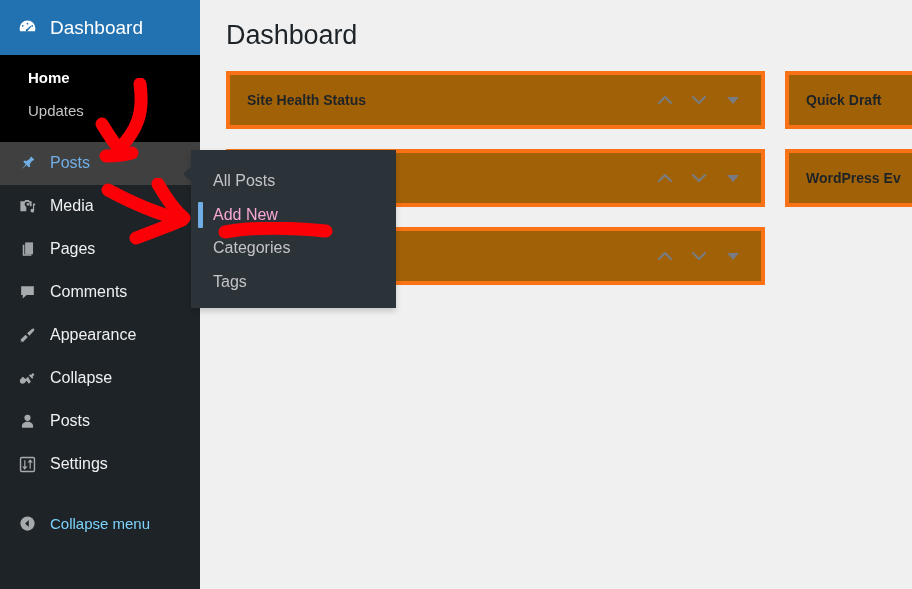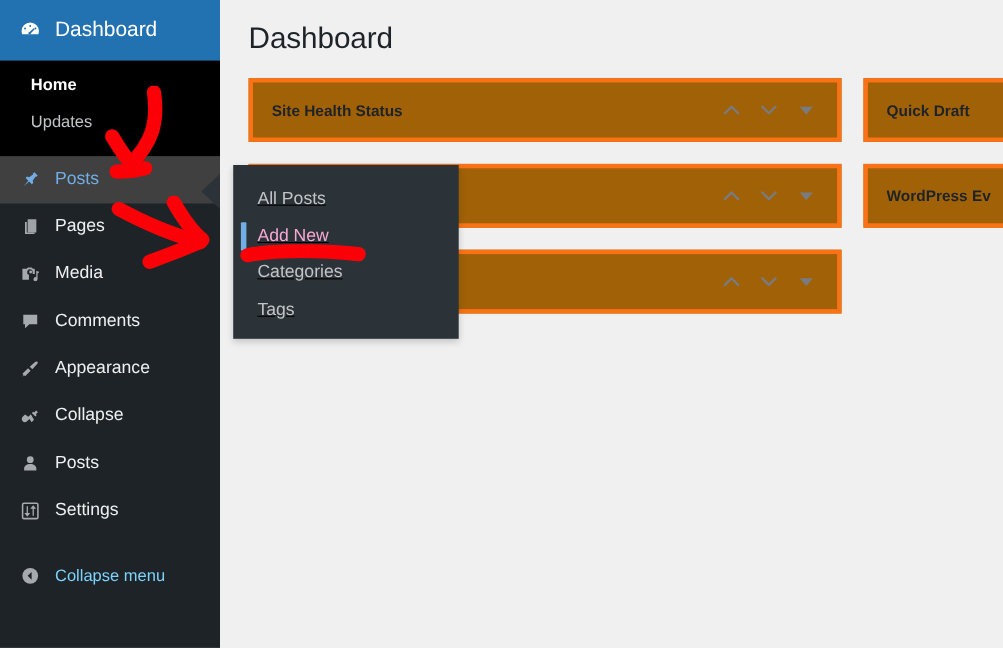--- a/index.html
+++ b/index.html
@@ -119,27 +119,26 @@
     width: 0; height: 0;
     border-top: 16px solid transparent;
     border-bottom: 16px solid transparent;
     border-right: 17px solid #2c3338;
     z-index: 31;
   }
 
   
   .flyout {
     position: absolute;
-    left: 212px; top: 150px;
+    left: 191px; top: 150px;
     width: 205px; height: 158px;
     background: #2c3338;
     z-index: 30;
     padding: 14px 0 0 0;
     box-shadow: 0 3px 6px rgba(0,0,0,0.18);
-    text-decoration: underline;
   }
   .fly-item {
     position: relative;
     font-size: 16px;
     color: #c3c4c7;
     padding: 4px 0 4px 22px;
     line-height: 1.6;
     cursor: pointer;
   }
   .fly-item.fly-active { color: #f9a8d4; }
@@ -273,35 +272,35 @@
         <svg width="19" height="19" viewBox="0 0 24 24" fill="currentColor">
           <path d="M16.6 3.2 14.9 5l.6.6-4.8 3.3-2.4-.7-1.6 1.6 3.1 3.1-5.4 6.4 6.4-5.4 3.1 3.1 1.6-1.6-.7-2.4 3.3-4.8.6.6 1.8-1.7-4.9-4.9z"></path>
         </svg>
       </span>
       <span class="sb-label">Posts</span>
     </div>
 
     <div class="sb-row">
       <span class="sb-icon">
         <svg width="19" height="19" viewBox="0 0 24 24" fill="currentColor">
+          <path d="M3 5.5h5l1.3-1.6h4.3L15 5.5h2.2v6.1h-2.4V9.3a3.2 3.2 0 1 0-4.3 3V18H3V5.5zm9.5 2.1a1.7 1.7 0 1 1 0 3.4 1.7 1.7 0 0 1 0-3.4z"></path>
+          <path d="M18.9 8.1v7.1a2.3 2.3 0 1 0 1.5 2.1V10.6l1.4-.4V8.5l-2.9-.4z"></path>
+        </svg>
+      </span>
+      <span class="sb-label">Media</span>
+    </div>
+
+    <div class="sb-row">
+      <span class="sb-icon">
+        <svg width="19" height="19" viewBox="0 0 24 24" fill="currentColor">
           <path d="M9 3h10v15H9z" opacity="0.95"></path>
           <path d="M6 6h2v12h9v2H6z"></path>
         </svg>
       </span>
       <span class="sb-label">Pages</span>
-    </div>
-
-    <div class="sb-row">
-      <span class="sb-icon">
-        <svg width="19" height="19" viewBox="0 0 24 24" fill="currentColor">
-          <path d="M3 5.5h5l1.3-1.6h4.3L15 5.5h2.2v6.1h-2.4V9.3a3.2 3.2 0 1 0-4.3 3V18H3V5.5zm9.5 2.1a1.7 1.7 0 1 1 0 3.4 1.7 1.7 0 0 1 0-3.4z"></path>
-          <path d="M18.9 8.1v7.1a2.3 2.3 0 1 0 1.5 2.1V10.6l1.4-.4V8.5l-2.9-.4z"></path>
-        </svg>
-      </span>
-      <span class="sb-label">Media</span>
     </div>
 
     <div class="sb-row">
       <span class="sb-icon">
         <svg width="19" height="19" viewBox="0 0 24 24" fill="currentColor">
           <path d="M4 4h16v11H11l-5 4.5V15H4z"></path>
         </svg>
       </span>
       <span class="sb-label">Comments</span>
     </div>

